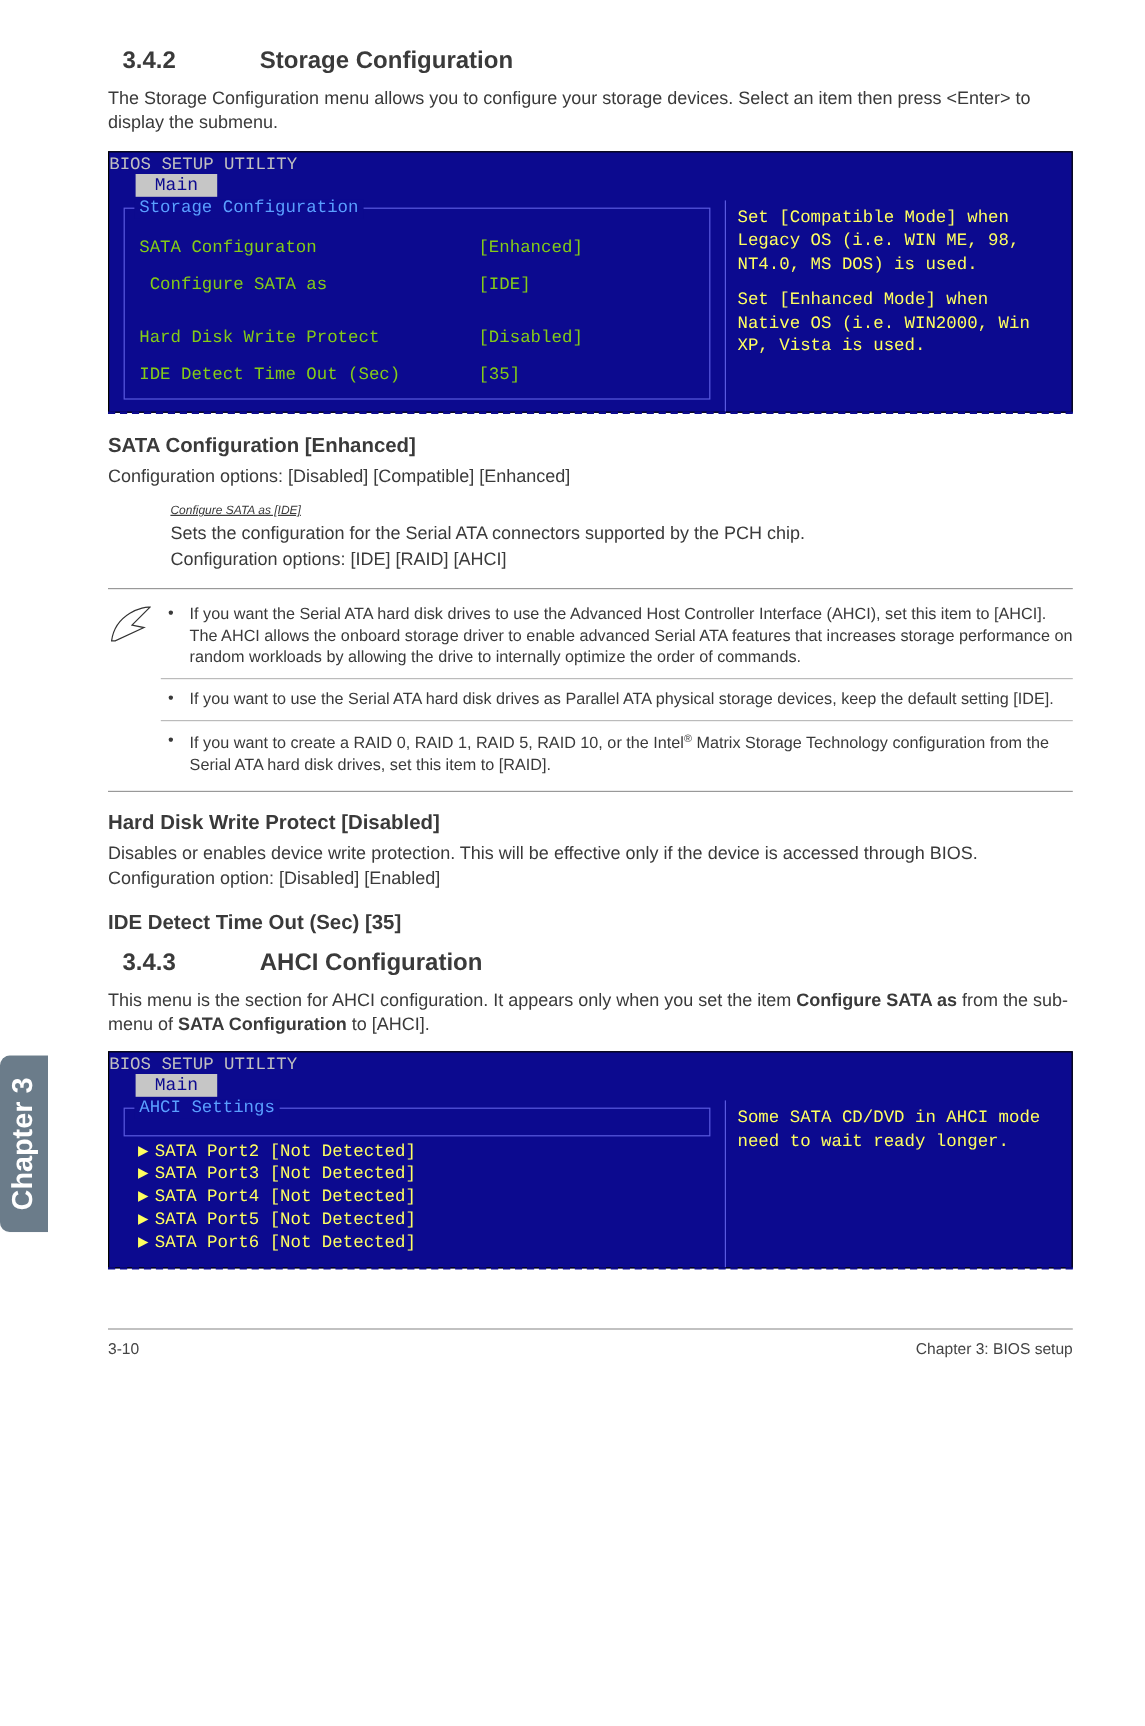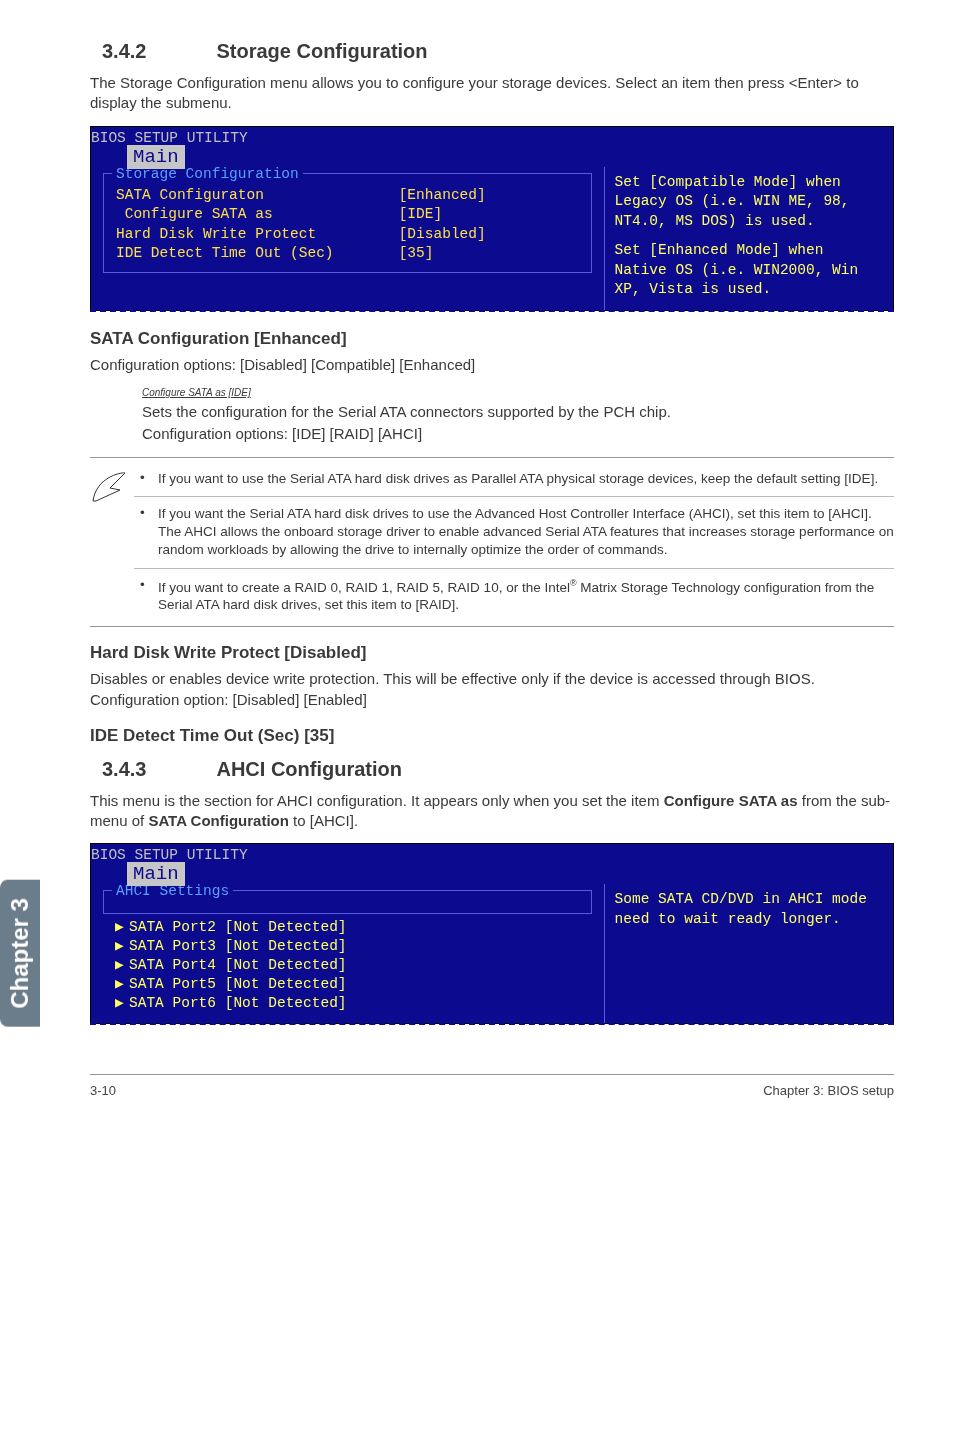--- a/index.html
+++ b/index.html
@@ -41,26 +41,26 @@
   }
   .bios-header {
     color: #c0c0c0;
     text-align: left;
     padding: 3px 0 1px 0;
     font-size: 14.5px;
     position: relative;
   }
   .bios-tab {
     position: absolute;
-    left: 36px;
+    left: 22px;
     top: 18px;
     background: #c6c6c6;
     color: #0c0a8f;
-    padding: 1px 6px;
-    font-size: 19px;
+    padding: 1px 16px;
+    font-size: 15px;
     z-index: 5;
   }
   .bios-body {
     display: flex;
     margin-top: 20px;
   }
   .bios-left {
     flex: 1.82;
     padding: 6px 12px 10px 12px;
     position: relative;
@@ -74,23 +74,24 @@
     position: relative;
     top: -10px;
     left: 8px;
     background: #0c0a8f;
     color: #5a9fff;
     padding: 0 4px;
     display: inline-block;
   }
   .bios-row {
     display: flex;
-    color: #fde047;
+    color: #84cc16;
     padding: 0 12px;
     line-height: 1.35;
+    margin-top: 12px;
   }
   .bios-row .lbl { flex: 1.1; white-space: pre; }
   .bios-row .val { flex: 0.7; }
   .bios-right {
     flex: 1;
     border-left: 1px solid #5a5adf;
     padding: 6px 10px 10px 10px;
     color: #ffff60;
     line-height: 1.35;
   }
@@ -245,22 +246,22 @@
   </div>
 
   <div class="note-box">
     <div class="note-icon">
       <svg width="38" height="34" viewBox="0 0 38 34">
         <path d="M3 31 C 6 8, 30 2, 35 3 L 20 18 L 30 20 L 6 31 Z" fill="none" stroke="#333" stroke-width="1"></path>
       </svg>
     </div>
     <div class="note-content">
       <ul>
+        <li>If you want the Serial ATA hard disk drives to use the Advanced Host Controller Interface (AHCI), set this item to [AHCI]. The AHCI allows the onboard storage driver to enable advanced Serial ATA features that increases storage performance on random workloads by allowing the drive to internally optimize the order of commands.</li>
         <li>If you want to use the Serial ATA hard disk drives as Parallel ATA physical storage devices, keep the default setting [IDE].</li>
-        <li>If you want the Serial ATA hard disk drives to use the Advanced Host Controller Interface (AHCI), set this item to [AHCI]. The AHCI allows the onboard storage driver to enable advanced Serial ATA features that increases storage performance on random workloads by allowing the drive to internally optimize the order of commands.</li>
         <li><span>If you want to create a RAID 0, RAID 1, RAID 5, RAID 10, or the Intel</span><span class="sup">®</span><span> Matrix Storage Technology configuration from the Serial ATA hard disk drives, set this item to [RAID].</span></li>
       </ul>
     </div>
   </div>
 
   <h3 class="sub">Hard Disk Write Protect [Disabled]</h3>
   <p class="body-text" style="margin-top:4px;">Disables or enables device write protection. This will be effective only if the device is accessed through BIOS. Configuration option: [Disabled] [Enabled]</p>
 
   <h3 class="sub">IDE Detect Time Out (Sec) [35]</h3>
 

